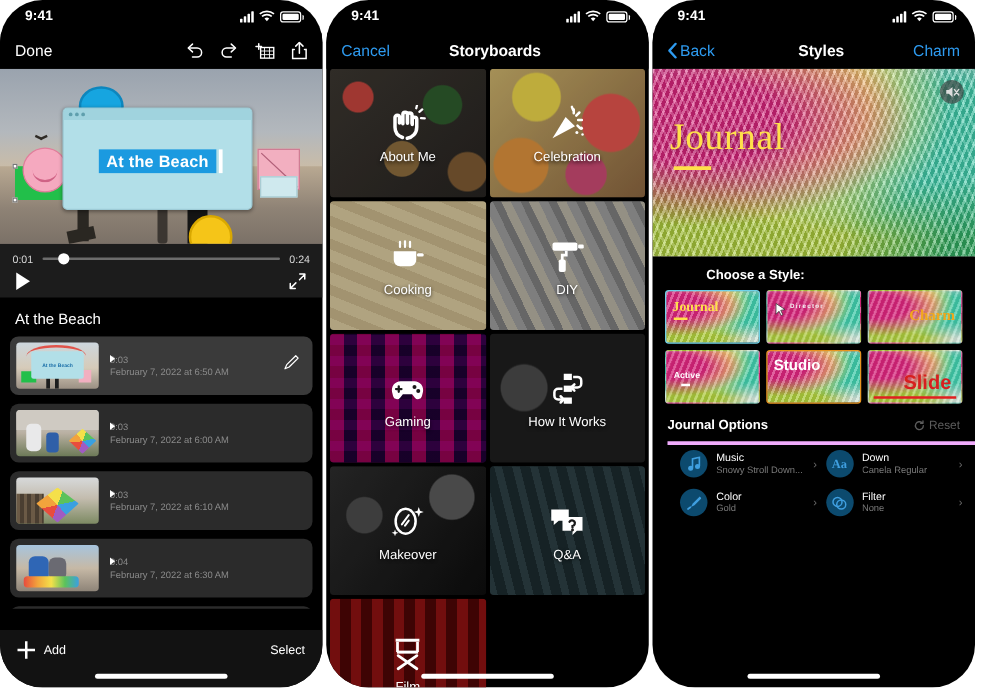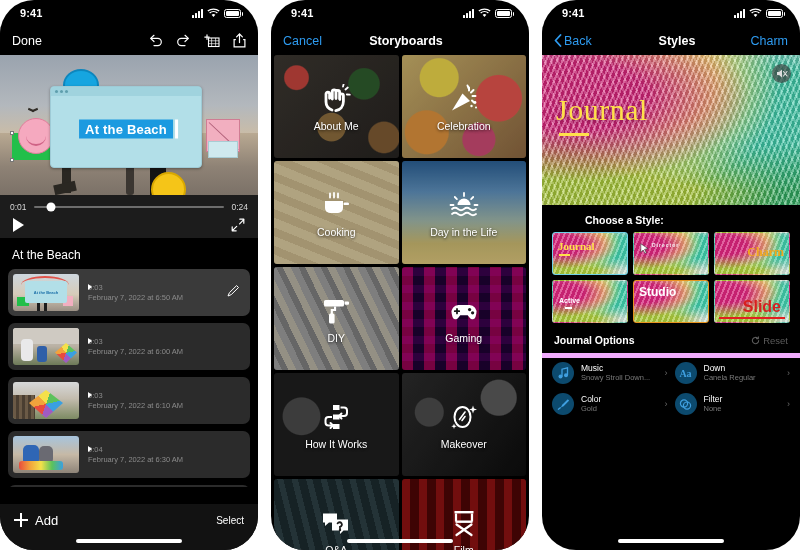--- a/index.html
+++ b/index.html
@@ -2,21 +2,21 @@
 <html><head>
 <meta charset="utf-8">
 <style>
   * { box-sizing: border-box; margin: 0; padding: 0; }
   html, body {
     width: 800px; height: 550px;
     background: #ffffff;
     font-family: "Liberation Sans", sans-serif;
     overflow: hidden;
   }
-  .stage { position: relative; width: 800px; height: 550px; display: flex; gap: 13px; }
+  .stage { position: relative; width: 800px; height: 550px; display: flex; gap: 3px; }
 
   
   .phone {
     position: relative;
     width: 258px; height: 550px;
     background: #000;
     border-radius: 34px;
     overflow: hidden;
     flex: 0 0 auto;
   }
@@ -154,21 +154,21 @@
   .bb2{left:24px;bottom:3px;width:10px;height:16px;background:#2f5fa8;border-radius:3px;}
   .wall{position:absolute;left:0;top:0;width:100%;height:16px;background:#cfcac2;}
   .board{position:absolute;left:6px;bottom:3px;width:44px;height:9px;border-radius:3px;
     background:linear-gradient(90deg,#e84c3d,#f2a33c,#f4e04a,#5bc25b,#3aa0e0);}
 
   .bottombar {
     position:absolute; bottom:0; left:0; right:0; height:46px; background:#121212;
     display:flex; align-items:center; justify-content:space-between; padding: 0 14px 14px;
     z-index: 35;
   }
-  .bb-add { display:flex; align-items:center; gap:7px; color:#fff; font-size:13px; }
+  .bb-add { display:flex; align-items:center; gap:7px; color:#fff; font-size:10px; }
   .plus { position:relative; width:14px; height:14px;}
   .plus::before,.plus::after{content:"";position:absolute;background:#fff;}
   .plus::before{left:0;top:6px;width:14px;height:1.5px;}
   .plus::after{top:0;left:6px;height:14px;width:1.5px;}
   .bb-select{ color:#fff; font-size:10px;}
 
   
   .sbgrid { display:grid; grid-template-columns:1fr 1fr; gap:3px; padding:0 3px; }
   .sbtile { position:relative; height:103px; border-radius:3px; overflow:hidden;
     display:flex; flex-direction:column; align-items:center; justify-content:center; gap:4px; }
@@ -255,21 +255,21 @@
   .sc-active{left:6px;top:16px;font-size:7px;color:#fff;}
   .sc-active-rule{position:absolute;left:12px;top:26px;width:7px;height:1.5px;background:#fff;}
   .sc-studio{left:5px;top:4px;font-size:12px;color:#fff;}
   .sc-slide{right:8px;bottom:6px;font-size:16px;color:#d81f1f;}
   .sc-slide-rule{position:absolute;left:4px;right:4px;bottom:3px;height:2px;background:#e02020;}
   .cursor-ic{position:absolute;left:6px;top:7px;}
 
   .opt-head { display:flex; align-items:center; justify-content:space-between; padding: 11px 12px 7px; }
   .opt-title { color:#fff; font-size:10.5px; font-weight:bold; }
   .reset { display:flex; align-items:center; gap:3px; color:#5c5c5c; font-size:9.5px;}
-  .optgrid { display:grid; grid-template-columns:1fr 1fr; gap: 9px 7px; padding: 4px 10px; border-top:5px solid #f0abfc;}
+  .optgrid { display:grid; grid-template-columns:1fr 1fr; gap: 9px 7px; padding: 4px 10px; border-top:3px solid #f0abfc;margin-left:12px;}
   .optrow { display:flex; align-items:center; gap:7px; }
   .opt-ic { width:22px;height:22px;border-radius:50%;background:#0c4a6e;display:flex;align-items:center;justify-content:center;flex:0 0 auto;}
   .opt-txt { flex:1; min-width:0; }
   .opt-t { color:#fff; font-size:8.5px; line-height:1.25;}
   .opt-s { color:#7a7a7a; font-size:7.5px; line-height:1.3; white-space:nowrap; overflow:hidden; text-overflow:ellipsis;}
   .chev { color:#6a6a6a; font-size:9px; }
 </style>
 </head>
 <body>
 
@@ -508,31 +508,20 @@
         <span class="glyph">
           <svg width="30" height="30" viewBox="0 0 30 30">
               <path d="M9 7.5V3.5M13 7.5V3M17 7.5V3.5" stroke="#fff" stroke-width="1.8" stroke-linecap="round"></path>
               <path d="M4 11h18v7a5 5 0 0 1-5 5H9a5 5 0 0 1-5-5z" fill="#fff"></path>
               <rect x="22.5" y="12.5" width="5.5" height="2.6" rx="1.2" fill="#fff"></rect>
             </svg>
         </span>
         <span class="lab">Cooking</span>
       </div>
 
-      <div class="sbtile bg-dayinlife">
-        <span class="tileshade"></span>
-        <span class="glyph">
-          <svg width="30" height="30" viewBox="0 0 30 30">
-              <path d="M15 3v3M5.8 7l2.1 2.1M24.2 7l-2.1 2.1M1.5 15h3M25.5 15h3" stroke="#fff" stroke-width="1.8" stroke-linecap="round"></path>
-              <path d="M8.5 15a6.5 6.5 0 0 1 13 0z" fill="#fff"></path>
-              <path d="M3 19c2-1.6 4-1.6 6 0s4 1.6 6 0 4-1.6 6 0 4 1.6 6 0M3 24c2-1.6 4-1.6 6 0s4 1.6 6 0 4-1.6 6 0 4 1.6 6 0" stroke="#fff" stroke-width="1.8" fill="none" stroke-linecap="round"></path>
-            </svg>
-        </span>
-        <span class="lab">Day in the Life</span>
-      </div>
 
       <div class="sbtile bg-diy">
         <span class="tileshade"></span>
         <span class="glyph">
           <svg width="30" height="30" viewBox="0 0 30 30">
               <rect x="3" y="4" width="20" height="6.5" rx="1.6" fill="#fff"></rect>
               <rect x="23.5" y="5.6" width="4.5" height="3.2" rx="1" fill="#fff"></rect>
               <path d="M14 10.5v3.5h-3.2v4" stroke="#fff" stroke-width="2.2" fill="none"></path>
               <rect x="8" y="17.5" width="5.6" height="10" rx="1.6" fill="#fff"></rect>
             </svg>

